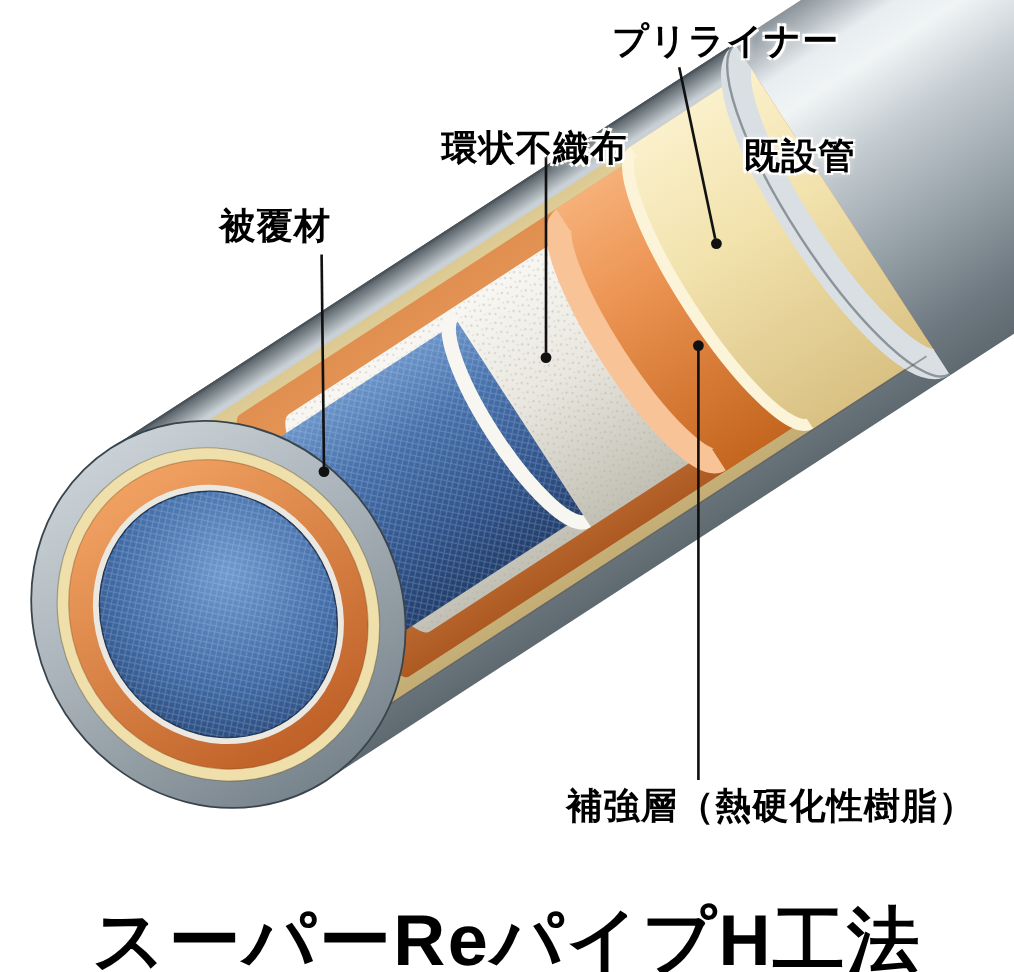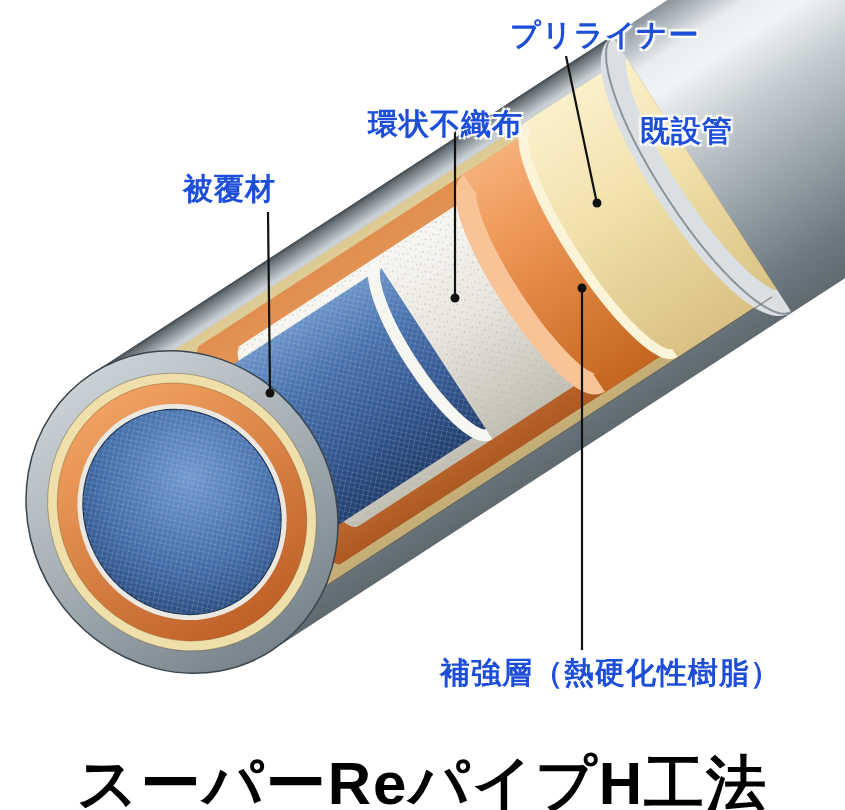--- a/index.html
+++ b/index.html
@@ -3,21 +3,21 @@
 <meta charset="utf-8">
 <style>
   html,body{margin:0;padding:0;}
   body{
     width:845px;height:810px;position:relative;background:#ffffff;overflow:hidden;
     font-family:"Liberation Sans","DejaVu Sans",sans-serif;
   }
   .stage{position:absolute;left:0;top:0;width:845px;height:810px;}
   svg{display:block;}
   .label{
-    position:absolute;color:#1d4ed8;font-weight:700;font-size:30px;line-height:1.1;
+    position:absolute;color:#000000;font-weight:700;font-size:30px;line-height:1.1;
     white-space:nowrap;letter-spacing:1px;
     text-shadow:-2px -2px 0 #fff,2px -2px 0 #fff,-2px 2px 0 #fff,2px 2px 0 #fff,0 0 6px #fff;
   }
   .title{
     position:absolute;left:0;right:0;top:744px;text-align:center;color:#000;
     font-size:60px;font-weight:600;letter-spacing:2px;white-space:nowrap;
   }
 </style>
 </head>
 <body>
@@ -146,16 +146,16 @@
       <circle cx="270" cy="393" r="4.5"></circle>
       <circle cx="455" cy="298" r="4.5"></circle>
       <circle cx="597" cy="203" r="4.5"></circle>
       <circle cx="582" cy="288" r="4.5"></circle>
     </g>
   </svg>
 
   <div class="label" style="left:183px;top:172px;text-align:center;">被覆材</div>
   <div class="label" style="left:368px;top:107px;">環状不織布</div>
   <div class="label" style="left:510px;top:18px;">プリライナー</div>
-  <div class="label" style="left:640px;top:114px;">既設管</div>
-  <div class="label" style="left:440px;top:656px;text-align:center;">補強層（熱硬化性樹脂）</div>
+  <div class="label" style="left:620px;top:114px;">既設管</div>
+  <div class="label" style="left:472px;top:656px;text-align:center;">補強層（熱硬化性樹脂）</div>
   <div class="title">スーパーReパイプH工法</div>
 </div>
 
 </body></html>

